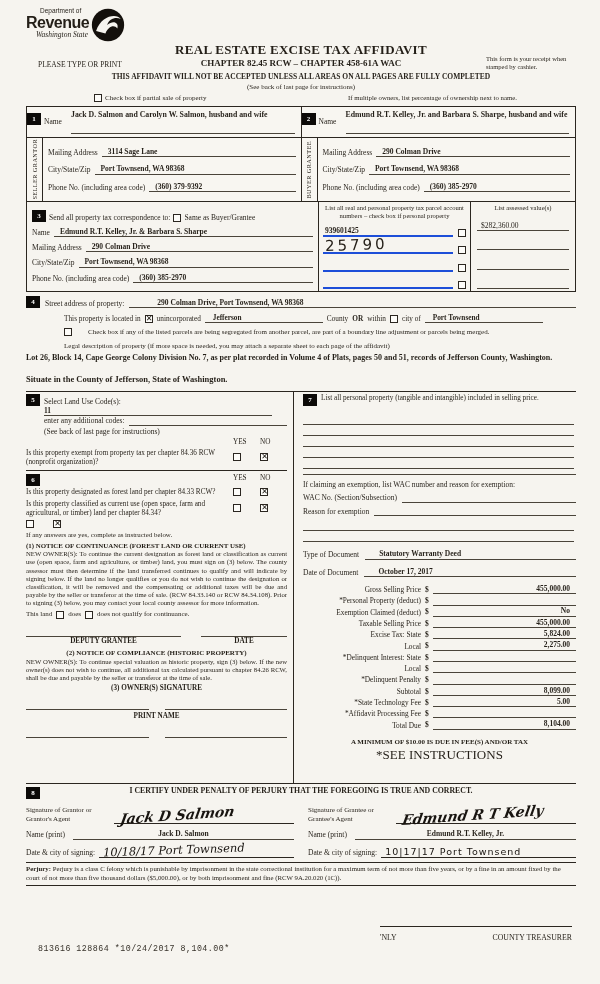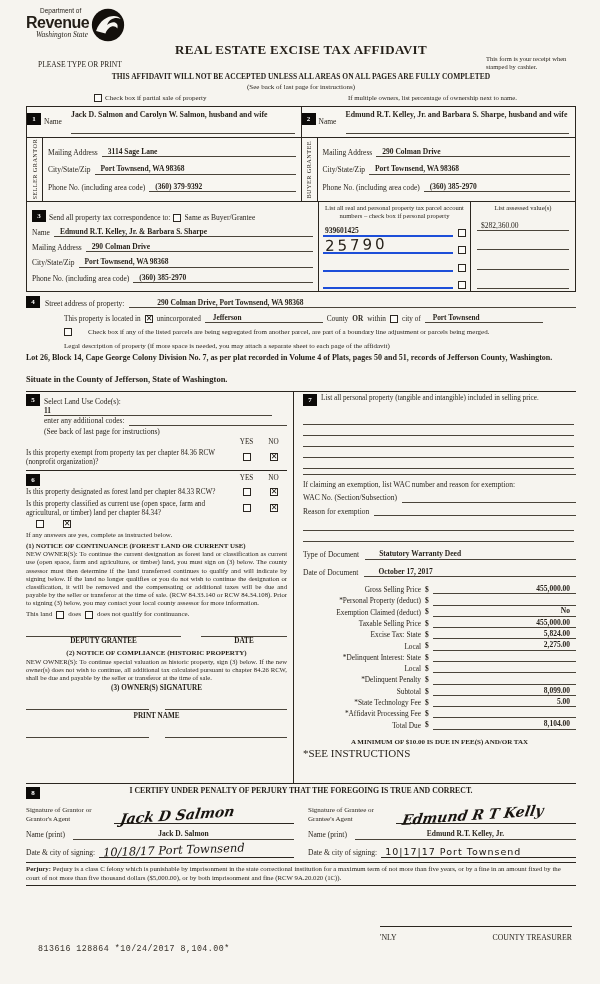--- a/index.html
+++ b/index.html
@@ -74,21 +74,21 @@
   .mid{display:flex;border-top:1px solid #2b2620;margin-top:6px;height:392px}
   .lcol{width:268px;border-right:1px solid #2b2620;padding:2px 6px 0 0;display:flex;flex-direction:column}
   .rcol{flex:1;padding:2px 0 0 9px;display:flex;flex-direction:column}
   .s5head{display:flex;gap:4px;align-items:flex-end}
   .code11{display:block;margin-left:18px;width:228px;border-bottom:1px solid #4a443a;font-weight:bold}
   .addl{display:flex;gap:4px;margin-left:18px;align-items:flex-end}
   .addl .ul{flex:1}
   .sbk{margin-left:18px;margin-top:1px}
   .ynrow{display:flex;align-items:center;margin-top:2px}
   .ynq{flex:1;padding-right:4px;font-size:7.2px}
-  .yncell{width:27px;text-align:center;flex:0 0 auto}
+  .yncell{width:27px;flex:0 0 auto}
   .ynhead{display:flex;font-size:7.2px;margin-top:2px}
   .ynhead .sp{flex:1}
   .s6div{border-top:1px solid #2b2620;margin-top:3px;padding-top:1px}
   .anynote{margin-top:2px;font-size:6.9px}
   .nh{font-weight:bold;font-size:6.9px;margin-top:2px}
   .nbody{font-size:6.7px;text-align:justify;line-height:1.22}
   .landline{display:flex;gap:4px;align-items:center;margin-top:3px;font-size:7px}
   .darow{display:flex;gap:20px;margin-top:8px}
   .darow .ul{height:10px}
   .da1{flex:1.8}.da2{flex:1}
@@ -106,21 +106,21 @@
   .wrow{display:flex;gap:5px;align-items:flex-end;margin-top:4px}
   .wrow .ul{flex:1;height:9px}
   .docrow{display:flex;gap:6px;align-items:flex-end;margin-top:7px}
   .docval{flex:1;border-bottom:1px solid #4a443a;font-weight:bold;padding-left:14px}
   .fin{margin-top:6px}
   .fin-row{display:flex;align-items:flex-end;height:11.3px}
   .fin-label{width:122px;text-align:right;padding-right:4px;flex:0 0 auto;font-size:7.3px}
   .fin-dollar{width:8px;flex:0 0 auto;font-weight:bold}
   .fin-val{flex:1;border-bottom:1px solid #4a443a;text-align:right;padding-right:6px;font-weight:bold;font-size:7.5px}
   .finnote1{text-align:center;font-weight:bold;font-size:7px;margin-top:8px}
-  .finnote2{text-align:left;font-size:11px}
+  .finnote2{text-align:center;font-size:13px}
   
   .sec8{border-top:1.5px solid #2b2620;position:relative;padding-top:2px}
   .certify{text-align:center;font-weight:bold;font-size:7.8px}
   .sec8 > .secno{position:absolute;left:0;top:3px}
   .sighalves{display:flex;gap:14px;margin-top:2px}
   .shalf{flex:1;min-width:0}
   .sigrow{display:flex;align-items:flex-end;height:26px}
   .siglbl{width:88px;font-size:7px;line-height:1.3;flex:0 0 auto}
   .sigfield{flex:1;border-bottom:1px solid #2b2620;position:relative;height:100%}
   .sig{position:absolute;bottom:-2px;left:6px;font-family:"DejaVu Serif",serif;font-style:italic;
@@ -154,20 +154,21 @@
         <div class="logo-ws">Washington State</div>
       </div>
       <span>
         <svg width="34" height="34" viewBox="0 0 40 40">
           <circle cx="20" cy="20" r="19" fill="#14100c"></circle>
           <path d="M6 27 C12 9 30 6 35 13 C29 10 21 13 19 20 C26 14 33 17 31 24 C27 19 20 22 17 30 Z" fill="#f6f4ef"></path>
         </svg>
       </span>
     </div>
     <div class="ctr title">REAL ESTATE EXCISE TAX AFFIDAVIT</div>
+    <div class="ctr subtitle">CHAPTER 82.45 RCW – CHAPTER 458-61A WAC</div>
     <div class="typeprint">PLEASE TYPE OR PRINT</div>
     <div class="receipt">This form is your receipt when stamped by cashier.</div>
     <div class="ctr warn">THIS AFFIDAVIT WILL NOT BE ACCEPTED UNLESS ALL AREAS ON ALL PAGES ARE FULLY COMPLETED</div>
     <div class="ctr seeback">(See back of last page for instructions)</div>
     <div class="partial">
       <span class="cb"></span>
       <span>Check box if partial sale of property</span>
     </div>
     <div class="multown">If multiple owners, list percentage of ownership next to name.</div>
   </div>

